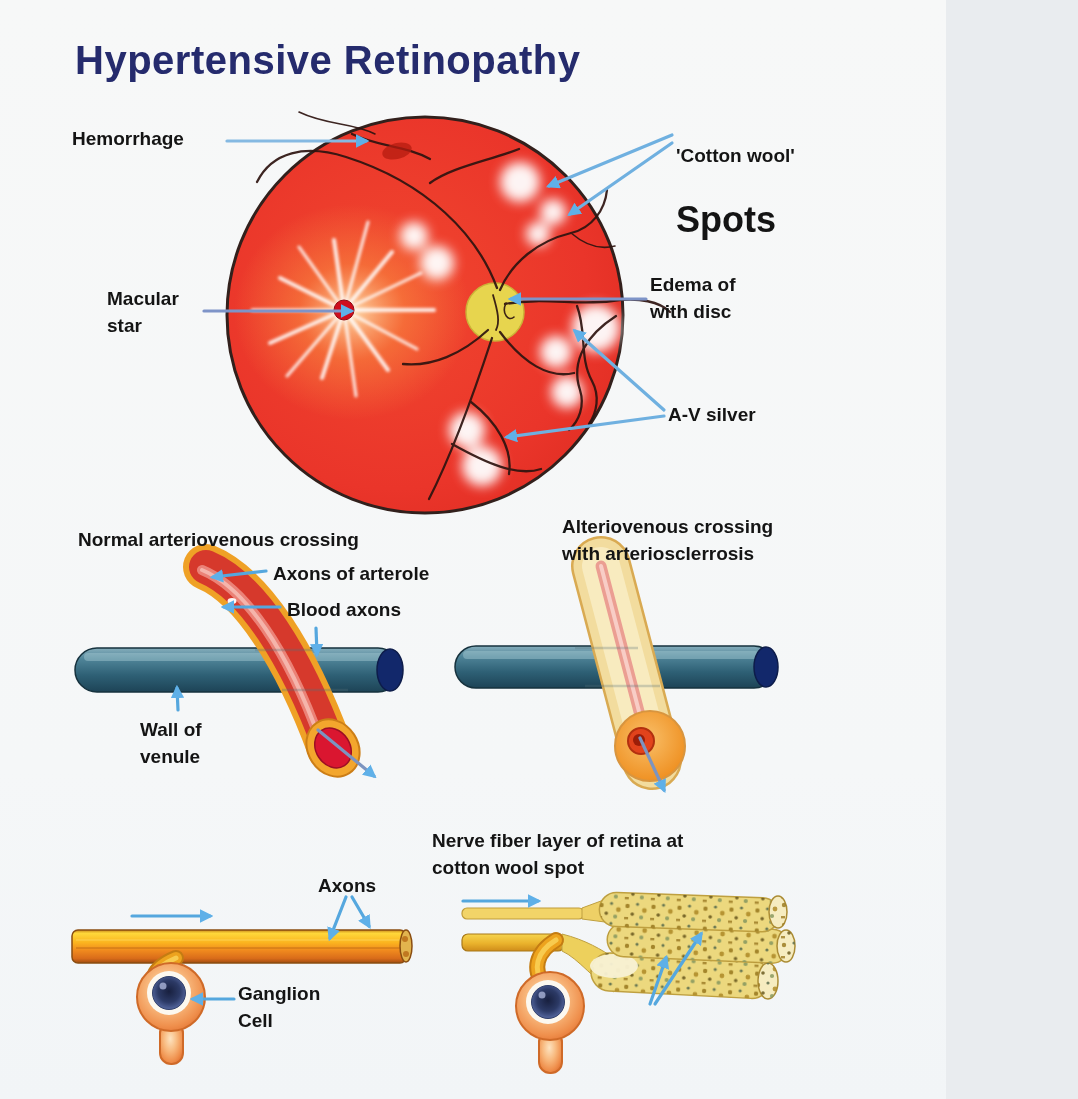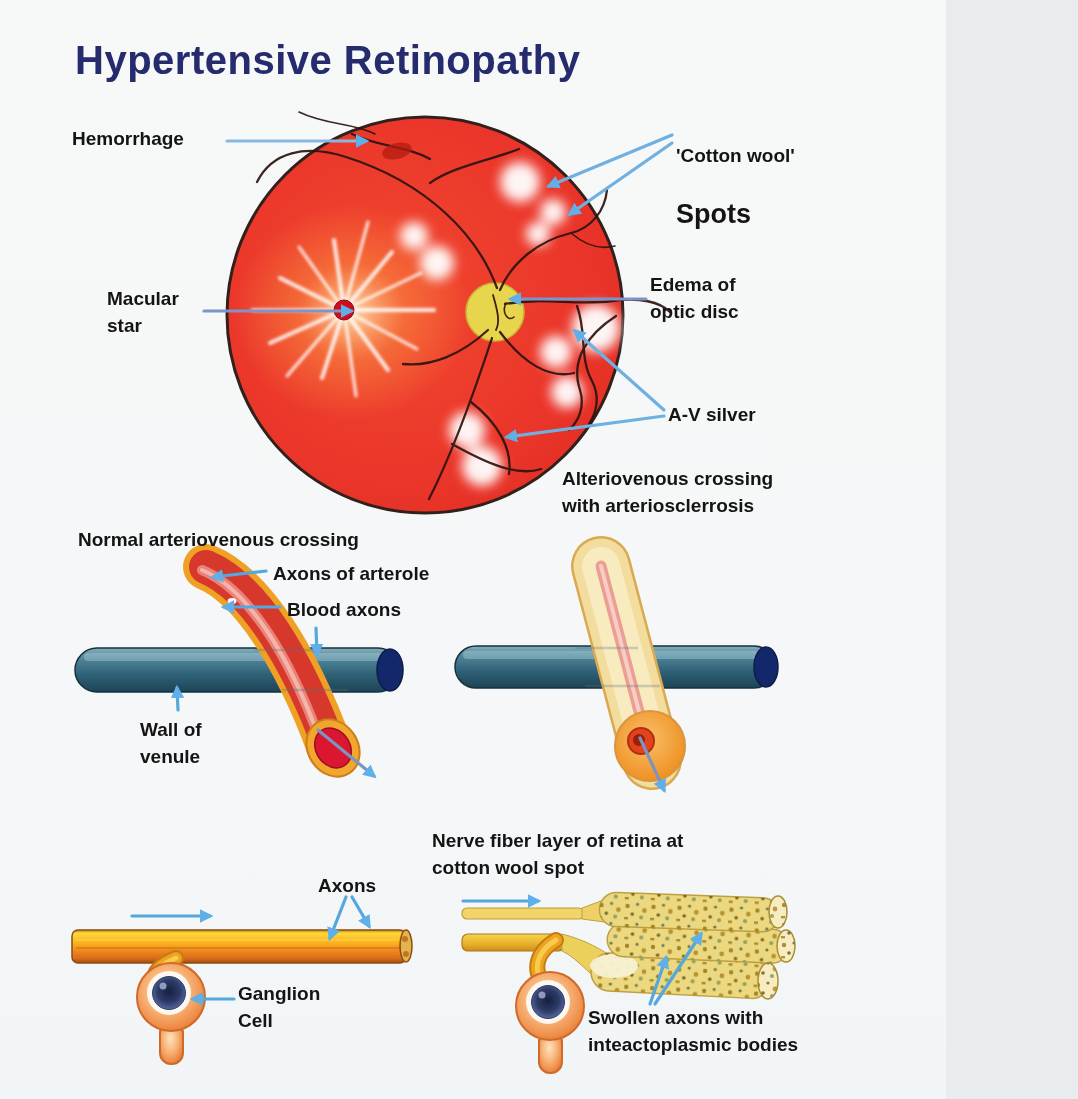--- a/index.html
+++ b/index.html
@@ -11,21 +11,21 @@
   .art{position:absolute;left:0;top:0;}
   .title{
     position:absolute;left:75px;top:38px;margin:0;
     font-size:40px;font-weight:700;color:#252b6d;letter-spacing:.5px;
   }
   .lbl{
     position:absolute;font-weight:700;color:#141414;font-size:19px;
     line-height:1.4;white-space:pre-line;
   }
   .lbl-sub{display:block;}
-  .lbl-big{display:block;font-size:27px;line-height:1.2;margin-top:2px;}
+  .lbl-big{display:block;font-size:36px;line-height:1.2;margin-top:2px;}
 </style>
 </head>
 <body>
 
 <div class="canvas">
 
 <svg class="art" width="1078" height="1099" viewBox="0 0 1078 1099">
   <defs>
     <marker id="mB" viewBox="0 0 10 10" refX="7.5" refY="5" markerWidth="4.2" markerHeight="4.2" orient="auto-start-reverse">
       <path d="M0,0 L10,5 L0,10 Z" fill="#5fb0e8"></path>
@@ -276,32 +276,30 @@
 <div class="lbl" style="left:72px;top:126px">Hemorrhage</div>
 
 <div class="lbl" style="left:676px;top:116px">
   <span class="lbl-sub">'Cotton wool'</span>
   <span class="lbl-big">Spots</span>
 </div>
 
 <div class="lbl" style="left:107px;top:286px">Macular
 star</div>
 <div class="lbl" style="left:650px;top:272px">Edema of
-optic disc</div>
+with disc</div>
 <div class="lbl" style="left:668px;top:402px">A-V silver</div>
 
 <div class="lbl" style="left:78px;top:527px">Normal arteriovenous crossing</div>
-<div class="lbl" style="left:562px;top:466px">Alteriovenous crossing
+<div class="lbl" style="left:562px;top:514px">Alteriovenous crossing
 with arteriosclerrosis</div>
 <div class="lbl" style="left:273px;top:561px">Axons of arterole</div>
 <div class="lbl" style="left:287px;top:597px">Blood axons</div>
 <div class="lbl" style="left:140px;top:717px">Wall of
 venule</div>
 
 <div class="lbl" style="left:432px;top:828px">Nerve fiber layer of retina at
 cotton wool spot</div>
 <div class="lbl" style="left:318px;top:873px">Axons</div>
 <div class="lbl" style="left:238px;top:981px">Ganglion
 Cell</div>
-<div class="lbl" style="left:588px;top:1005px">Swollen axons with
-inteactoplasmic bodies</div>
 
 </div>
 
 </body></html>

